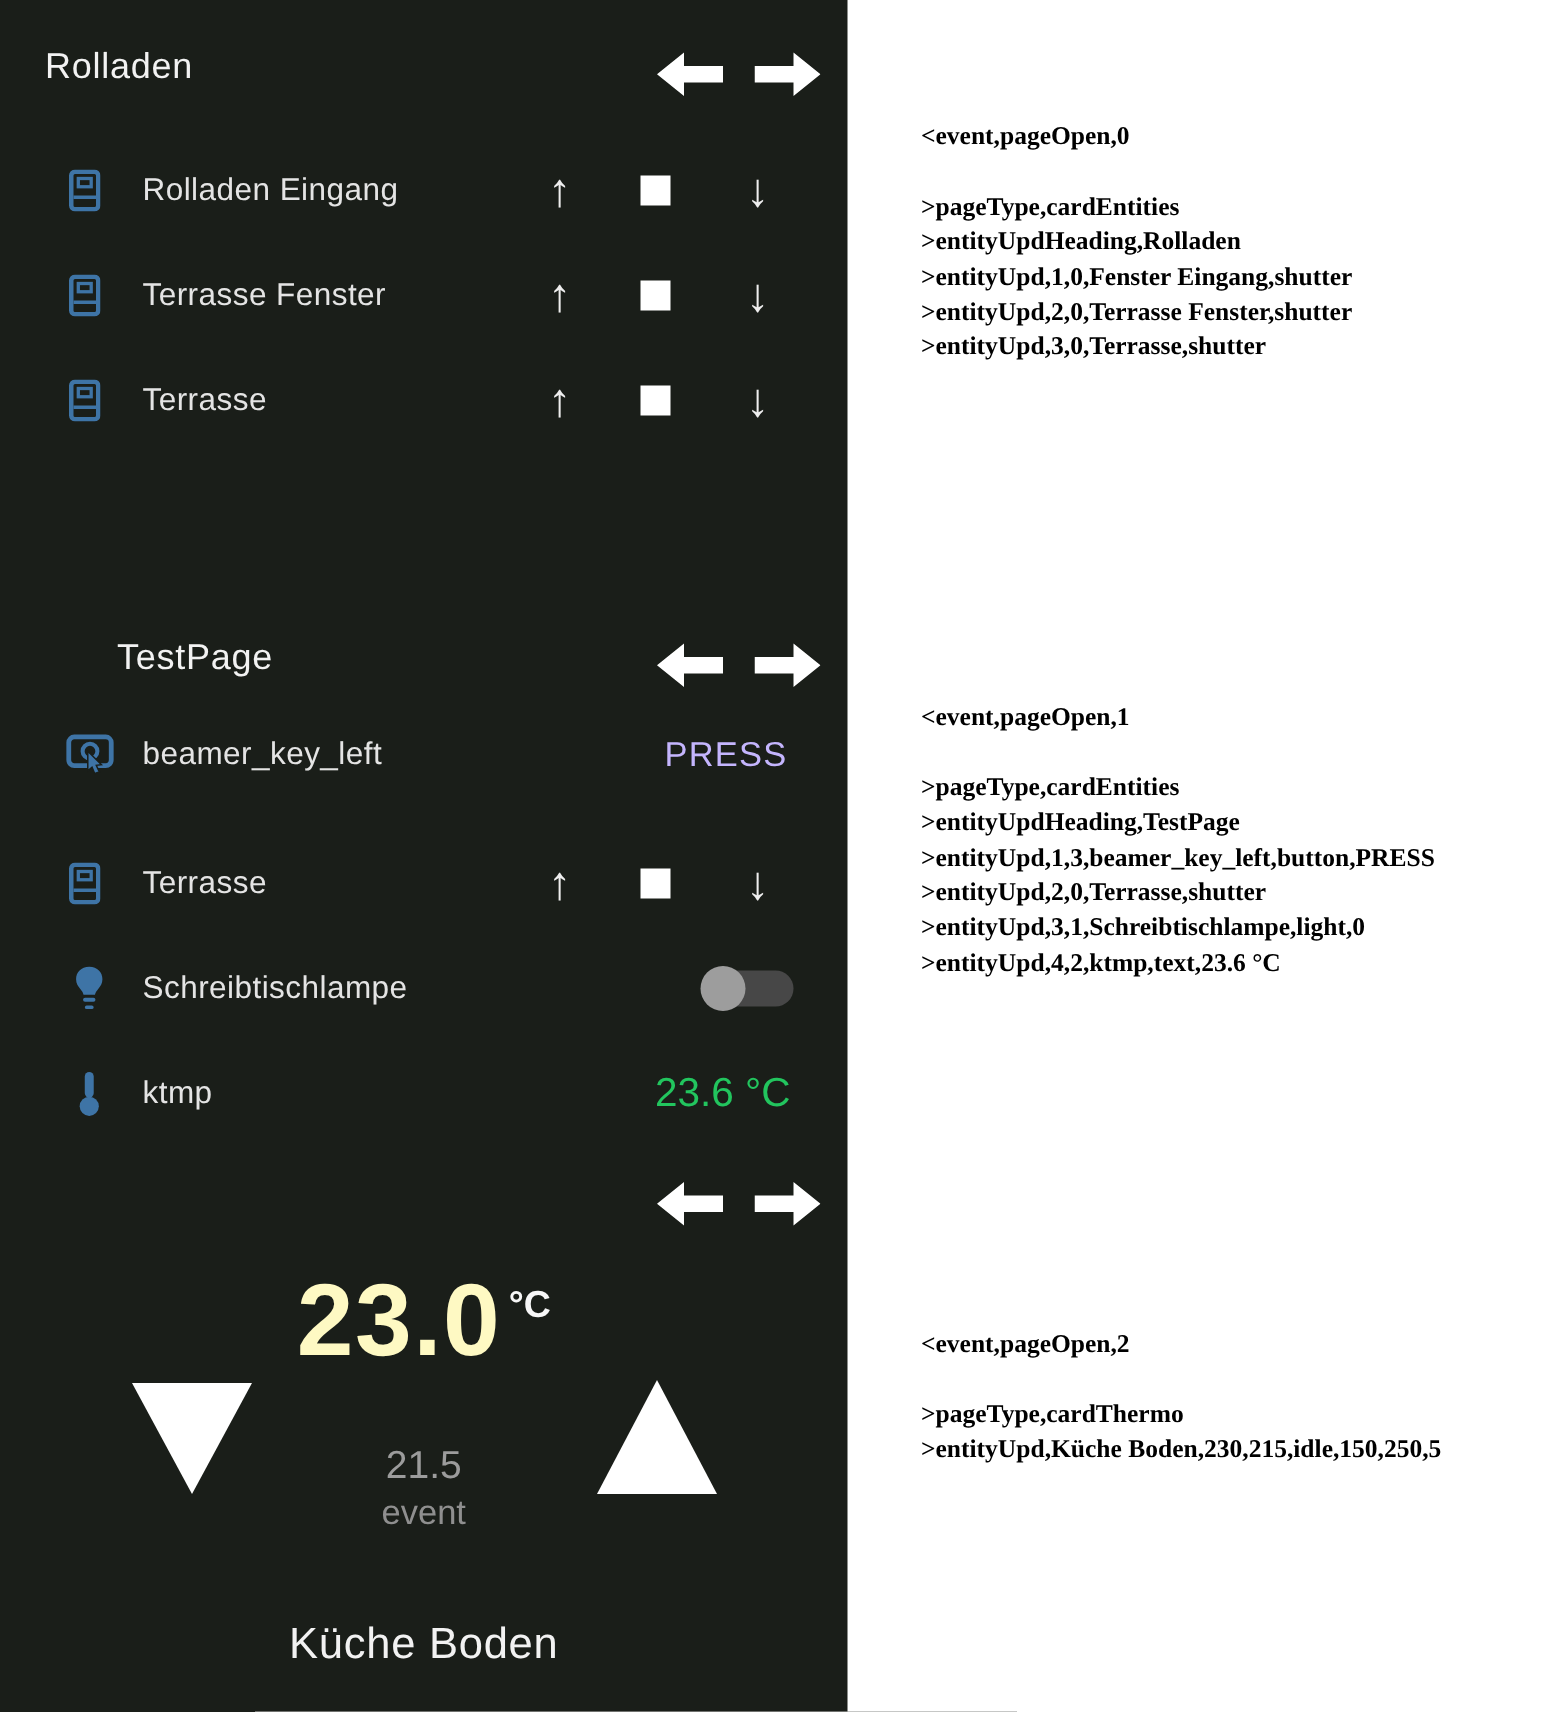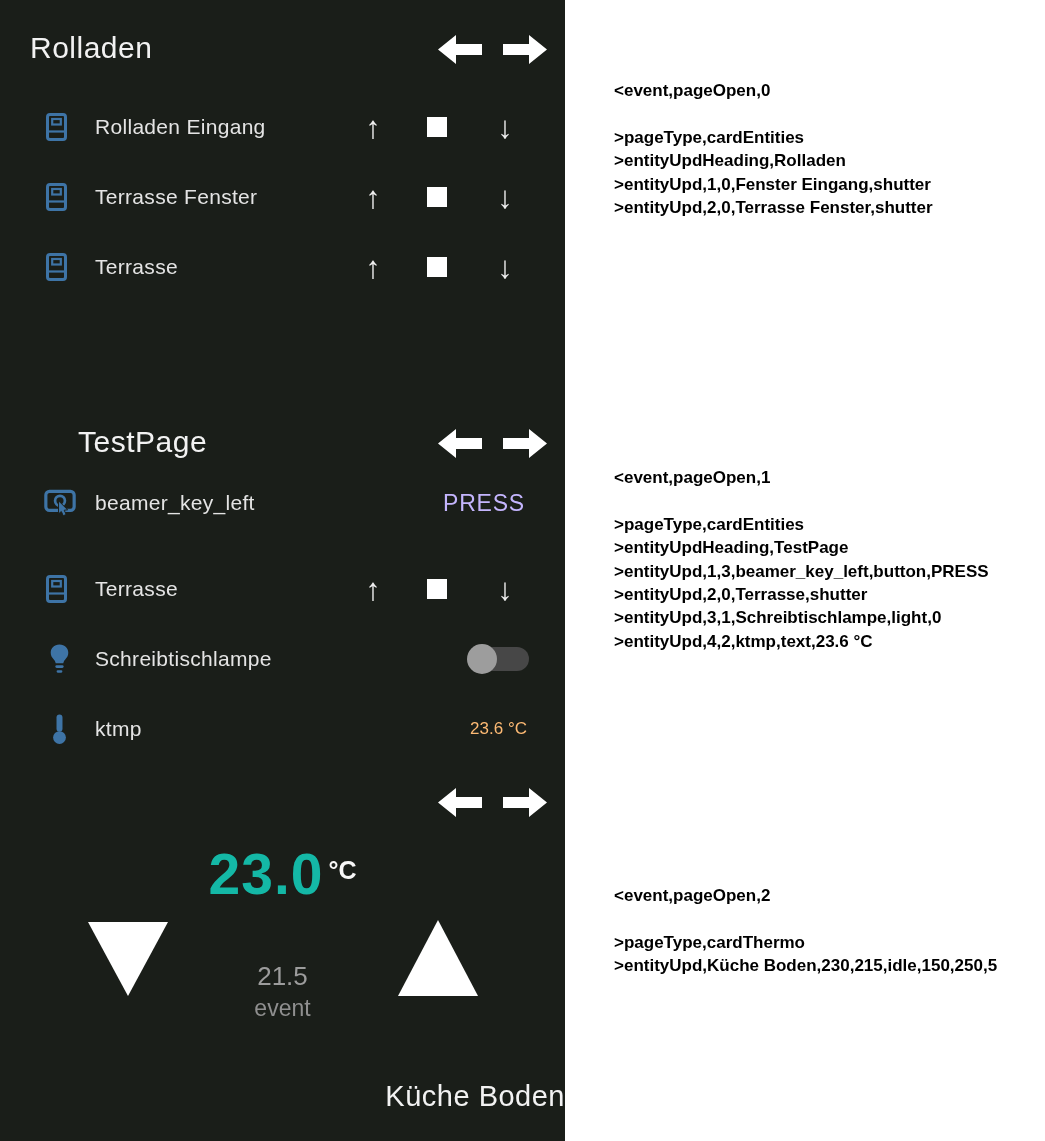--- a/index.html
+++ b/index.html
@@ -9,21 +9,21 @@
   
   .device {
     position: absolute; left: 0; top: 0;
     width: 565px; height: 1141px;
     background: #1a1e19;
   }
   .panel { position: absolute; left: 0; width: 565px; }
 
   .panel-title {
     position: absolute; left: 30px;
-    color: #f2f2f2; font-size: 30px; font-weight: 400; letter-spacing: 0.5px;
+    color: #f2f2f2; font-size: 24px; font-weight: 400; letter-spacing: 0.5px;
   }
   .nav { position: absolute; right: 18px; display: flex; gap: 21px; }
   .nav-btn { background: none; border: none; padding: 0; cursor: pointer; line-height: 0; }
   .nav-btn svg { display: block; }
 
   .row { position: absolute; left: 0; width: 565px; height: 56px; }
   .row-icon {
     position: absolute; left: 46px; top: 50%; transform: translateY(-50%);
     color: #3e74a6; line-height: 0;
   }
@@ -45,38 +45,38 @@
     width: 20px; height: 20px; background: #ffffff;
     border: none; cursor: pointer; padding: 0;
   }
   .press-btn {
     position: absolute; right: 40px; top: 50%; transform: translateY(-50%);
     color: #c4b5fd; font-size: 23px; font-weight: 500; letter-spacing: 0.8px;
     background: none; border: none; cursor: pointer;
   }
   .row-value {
     position: absolute; right: 38px; top: 50%; transform: translateY(-50%);
-    color: #fdba74; font-size: 17px;
+    color: #22c55e; font-size: 27px;
   }
   .toggle {
     position: absolute; left: 468px; top: 50%; transform: translateY(-50%);
     width: 61px; height: 24px; border-radius: 12px; background: #474747;
     border: none; cursor: pointer;
   }
   .toggle-knob {
     position: absolute; left: -1px; top: -3px;
     width: 30px; height: 30px; border-radius: 50%; background: #9d9d9d;
   }
 
   
   .temp-wrap {
     position: absolute; left: 0; right: 0; top: 76px;
     display: flex; justify-content: center; align-items: flex-start;
   }
-  .temp-big { font-size: 57px; font-weight: 700; color: #14b8a6; line-height: 1; letter-spacing: 1px; }
+  .temp-big { font-size: 68px; font-weight: 700; color: #fef9c3; line-height: 1; letter-spacing: 1px; }
   .temp-unit { font-size: 25px; font-weight: 700; color: #f7f7f7; margin-top: 10px; margin-left: 5px; }
   .tri {
     position: absolute; width: 0; height: 0;
     background: none; border-style: solid; cursor: pointer; padding: 0;
   }
   .tri-down {
     left: 88px; top: 152px;
     border-width: 74px 40px 0 40px;
     border-color: #ffffff transparent transparent transparent;
   }
@@ -87,29 +87,29 @@
   }
   .setpoint {
     position: absolute; left: 0; right: 0; top: 191px; text-align: center;
     color: #9c9c9c; font-size: 26px;
   }
   .state {
     position: absolute; left: 0; right: 0; top: 225px; text-align: center;
     color: #8f8f8f; font-size: 23px;
   }
   .thermo-name {
-    position: absolute; left: 0; right: 0; top: 310px; text-align: right;
+    position: absolute; left: 0; right: 0; top: 310px; text-align: center;
     color: #f2f2f2; font-size: 29px; letter-spacing: 0.5px;
   }
 
   
   .log-block {
     position: absolute; left: 614px;
     font-size: 17px; font-weight: 700; color: #000000;
-    line-height: 23.4px; white-space: nowrap;
+    line-height: 23.4px; white-space: nowrap; font-family: Liberation Serif, serif;
   }
   .log-gap { height: 23.4px; }
 </style>
 </head>
 <body>
 
 <div class="device">
 
   <div class="panel" style="top:0; height:410px;">
     <div class="panel-title" style="top:31px;">Rolladen</div>
@@ -277,20 +277,21 @@
 
 </div>
 
 <div class="log-block" style="top:79px;">
   <div>&lt;event,pageOpen,0</div>
   <div class="log-gap"></div>
   <div>&gt;pageType,cardEntities</div>
   <div>&gt;entityUpdHeading,Rolladen</div>
   <div>&gt;entityUpd,1,0,Fenster Eingang,shutter</div>
   <div>&gt;entityUpd,2,0,Terrasse Fenster,shutter</div>
+  <div>&gt;entityUpd,3,0,Terrasse,shutter</div>
 </div>
 
 <div class="log-block" style="top:466px;">
   <div>&lt;event,pageOpen,1</div>
   <div class="log-gap"></div>
   <div>&gt;pageType,cardEntities</div>
   <div>&gt;entityUpdHeading,TestPage</div>
   <div>&gt;entityUpd,1,3,beamer_key_left,button,PRESS</div>
   <div>&gt;entityUpd,2,0,Terrasse,shutter</div>
   <div>&gt;entityUpd,3,1,Schreibtischlampe,light,0</div>

